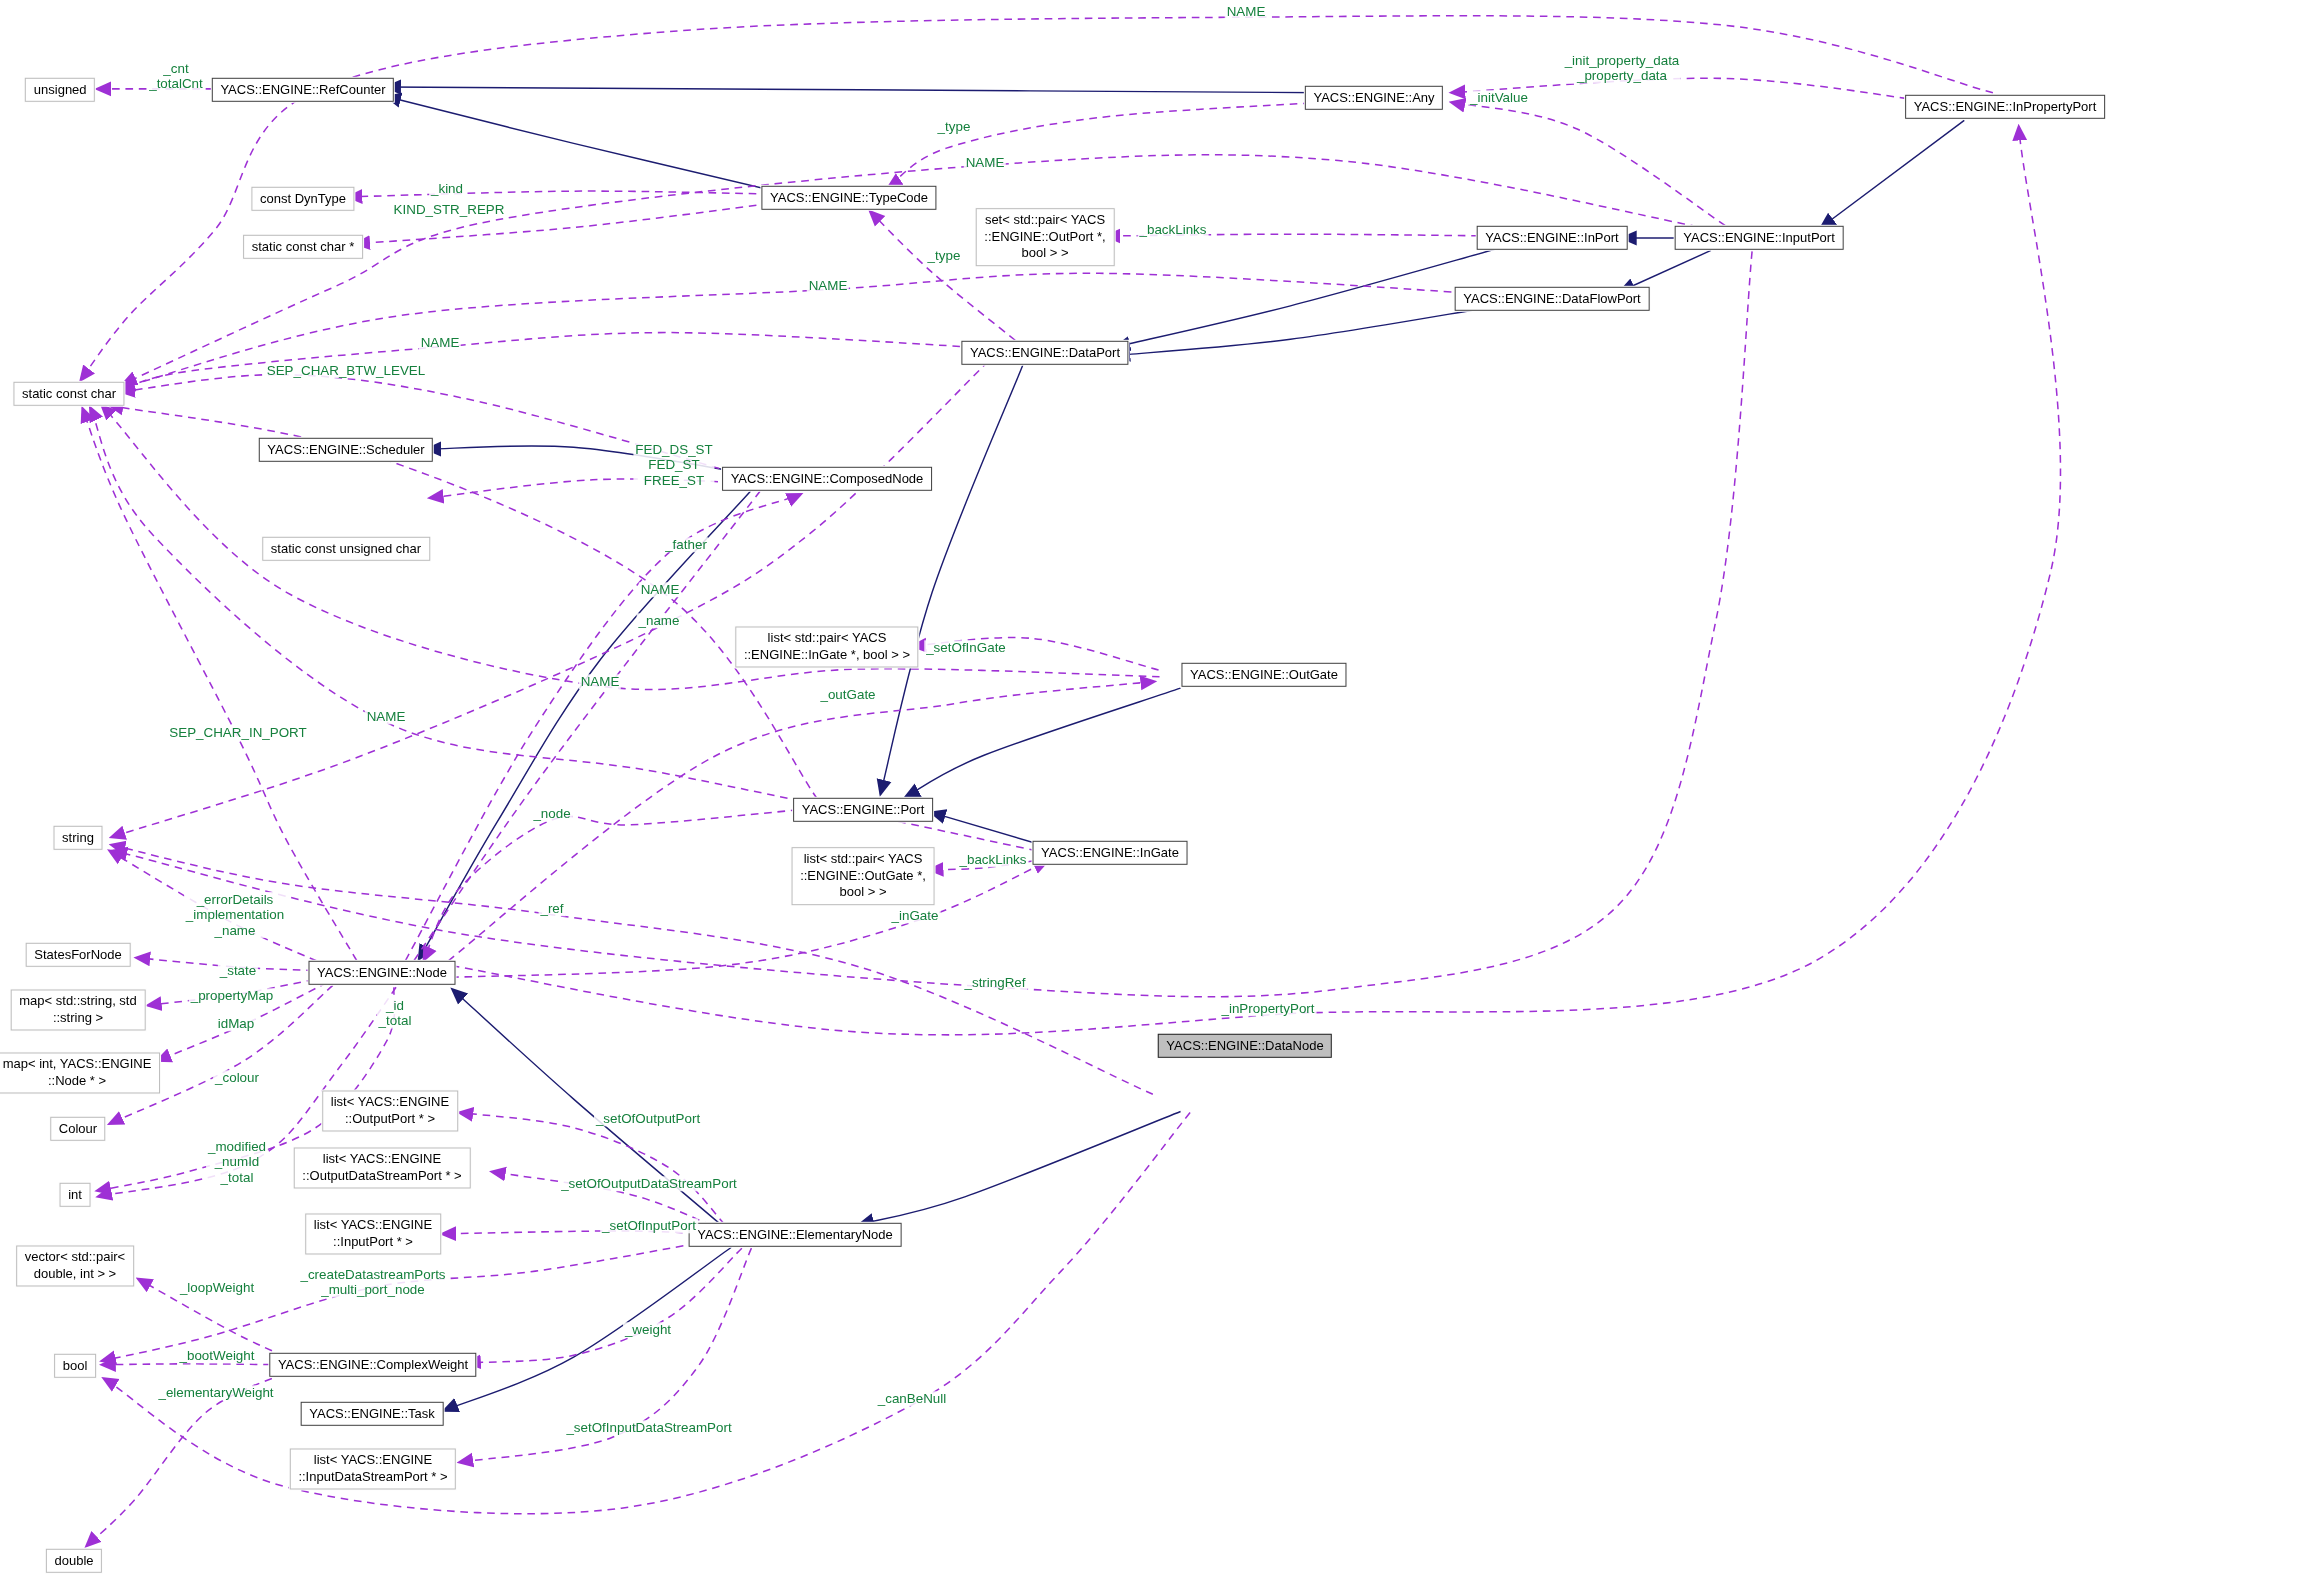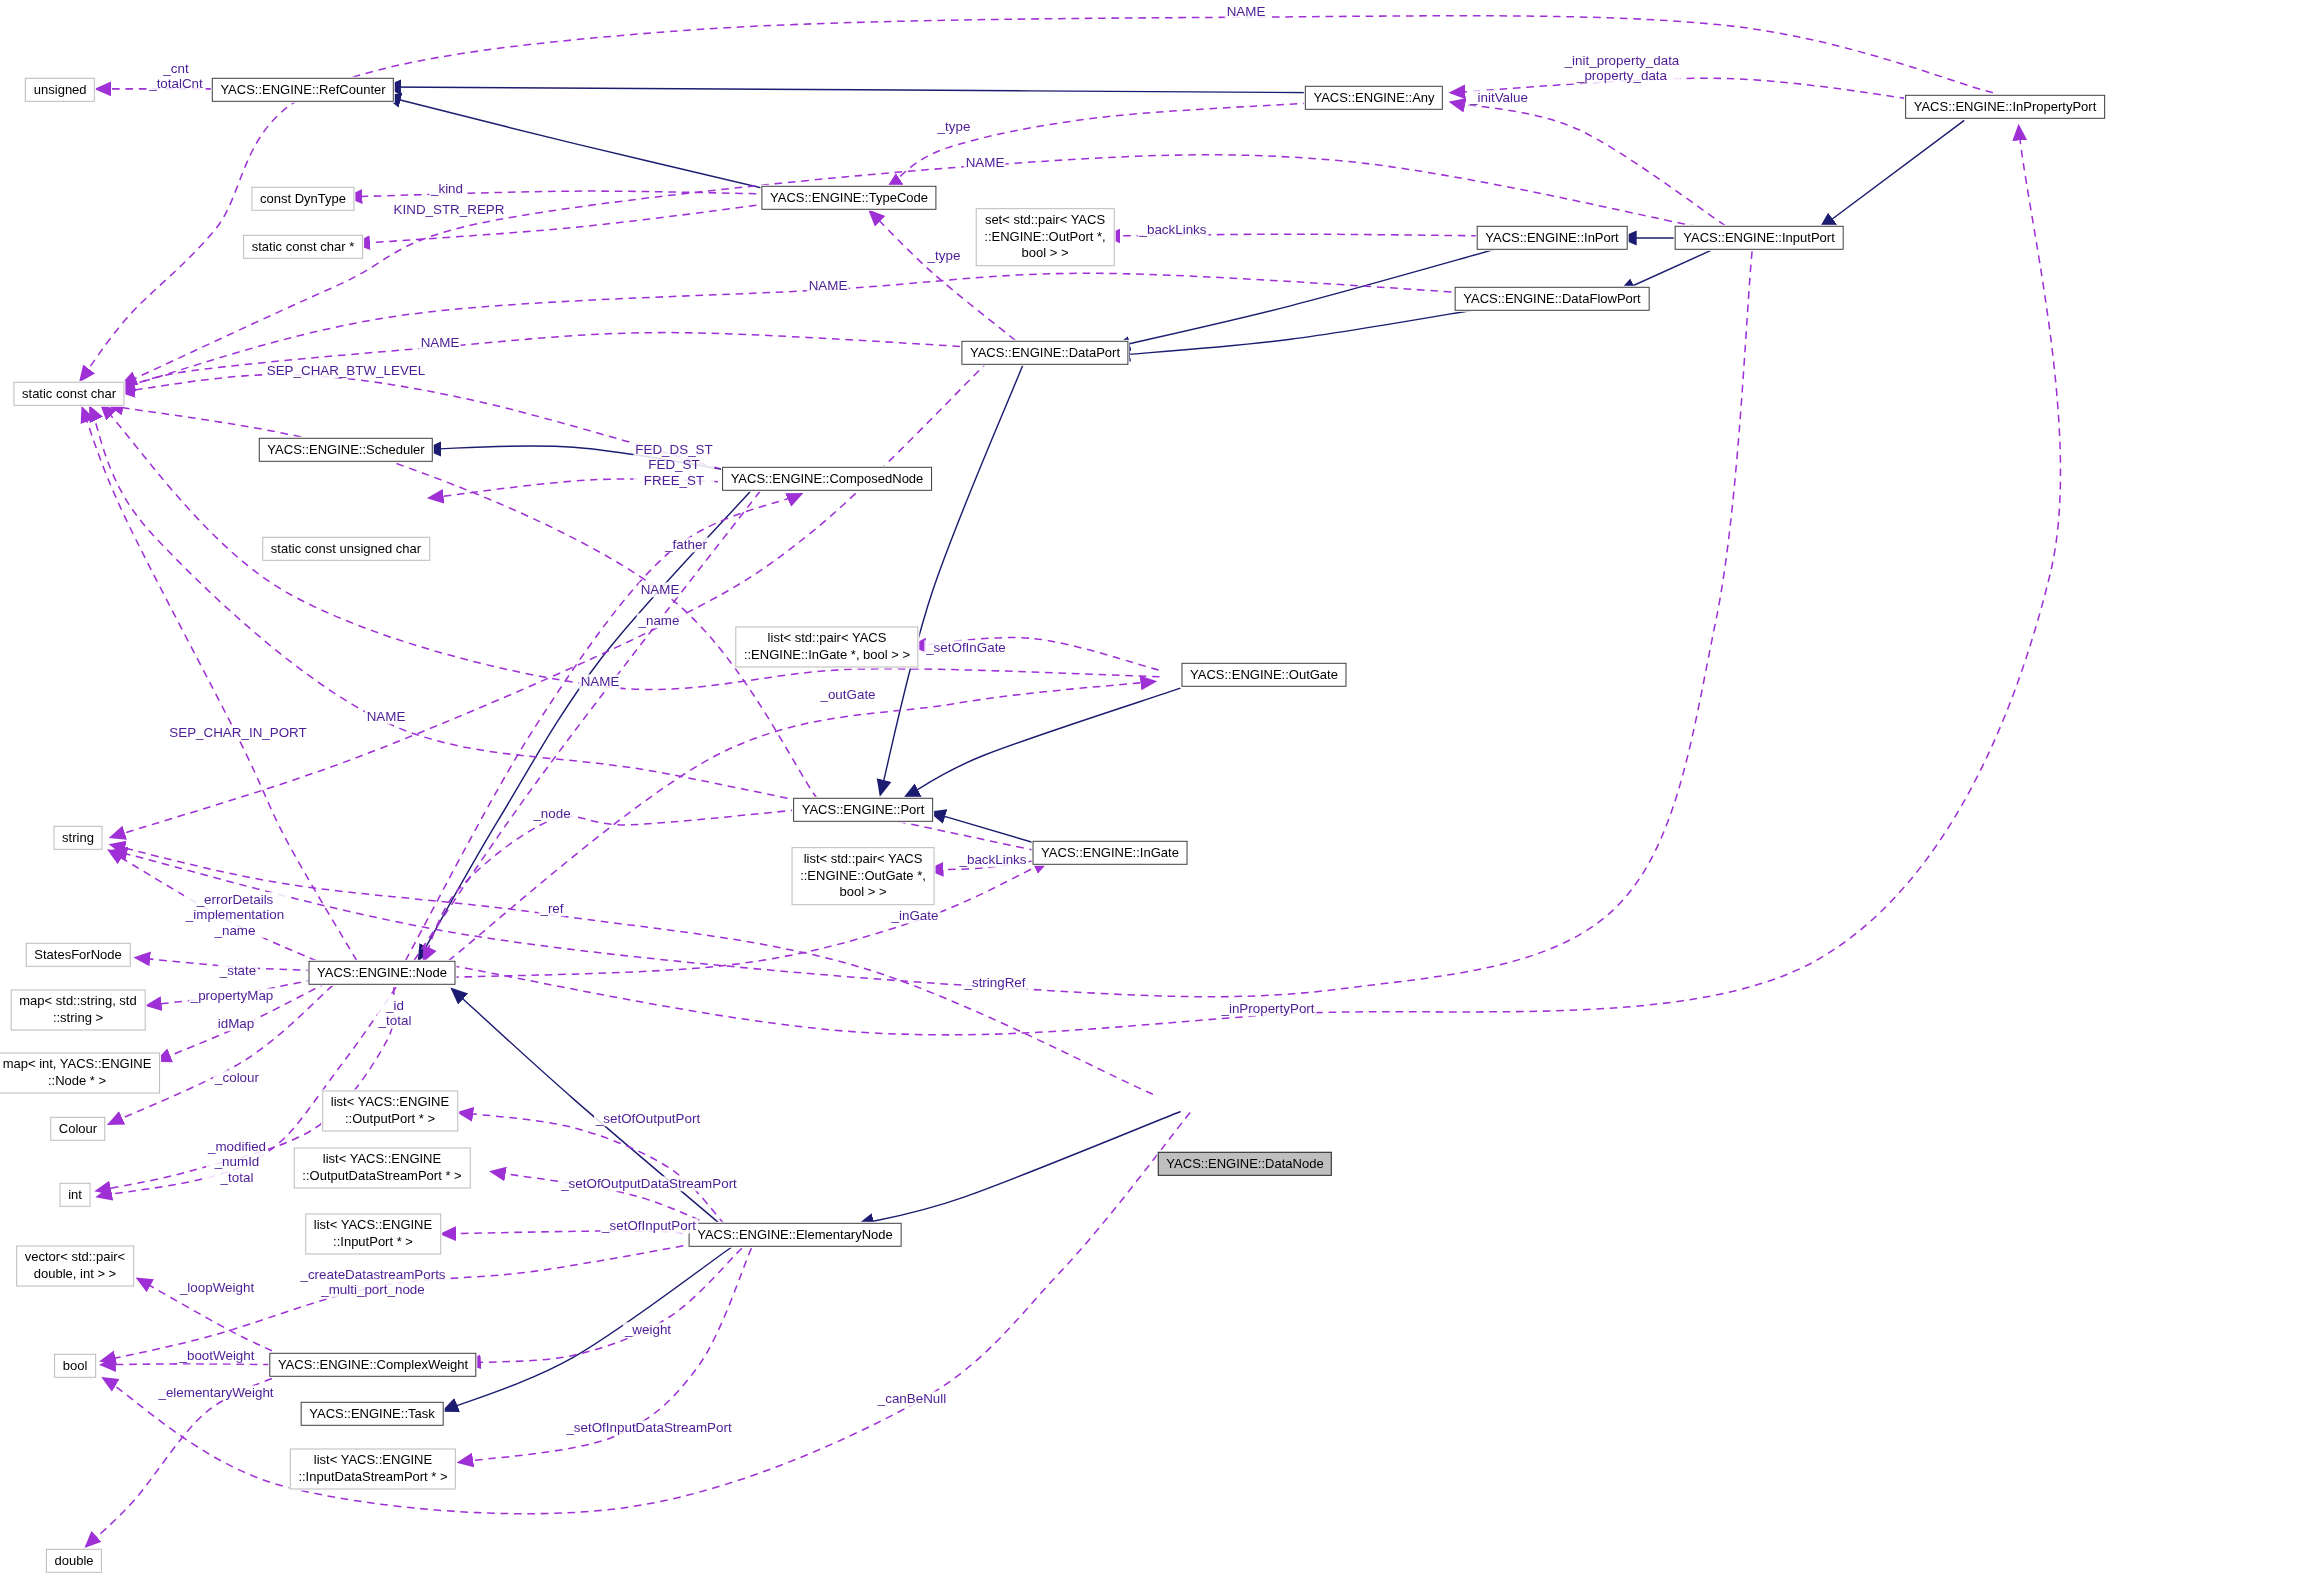--- a/index.html
+++ b/index.html
@@ -4,21 +4,21 @@
 <style>
   html,body{margin:0;padding:0;background:#ffffff;}
   .canvas{position:relative;width:2320px;height:1576px;background:#ffffff;
           font-family:"Liberation Sans","DejaVu Sans",sans-serif;overflow:hidden;}
   svg.edge-layer{position:absolute;left:0;top:0;width:2320px;height:1576px;}
   .node{position:absolute;transform:translate(-50%,-50%);background:#ffffff;
         border:1px solid #3f3f3f;padding:2.9px 7.6px;font-size:13px;line-height:1.28;
         color:#000;text-align:center;white-space:pre-line;box-shadow:0 0 0 1px #fdfdfd;}
   .node.plain{border-color:#bcbcbc;}
   .node.highlight{background:#bfbfbf;border:1.9px solid #262626;}
-  .elabel{position:absolute;transform:translate(-50%,-50%);font-size:13.4px;color:#4c1d95;
+  .elabel{position:absolute;transform:translate(-50%,-50%);font-size:13.4px;color:#15803d;
           white-space:pre;text-align:center;line-height:1.15;background:rgba(255,255,255,0.85);
           padding:0 1.9px;}
 </style>
 </head>
 <body>
 
 <div class="canvas">
   <svg class="edge-layer" xmlns="http://www.w3.org/2000/svg" viewBox="0 0 2427 1649" width="2320" height="1576">
     <defs>
       <marker id="arr-usage" viewBox="0 0 10 10" refX="8.5" refY="5" markerWidth="11" markerHeight="11" orient="auto">
@@ -135,21 +135,21 @@
 ::OutputPort * &gt;</div>
       <div class="node plain" style="left: 382px; top: 1168px;">list&lt; YACS::ENGINE
 ::OutputDataStreamPort * &gt;</div>
       <div class="node plain" style="left: 373px; top: 1234px;">list&lt; YACS::ENGINE
 ::InputPort * &gt;</div>
       <div class="node class" style="left: 373px; top: 1365px;">YACS::ENGINE::ComplexWeight</div>
       <div class="node class" style="left: 372px; top: 1414px;">YACS::ENGINE::Task</div>
       <div class="node plain" style="left: 373px; top: 1469px;">list&lt; YACS::ENGINE
 ::InputDataStreamPort * &gt;</div>
       <div class="node class" style="left: 795px; top: 1235px;">YACS::ENGINE::ElementaryNode</div>
-      <div class="node highlight" style="left: 1245px; top: 1164px;">YACS::ENGINE::DataNode</div>
+      <div class="node highlight" style="left: 1245px; top: 1046px;">YACS::ENGINE::DataNode</div>
     </div>
   <div id="label-layer">
       <div class="elabel" style="left: 176px; top: 76px;">_cnt
 _totalCnt</div>
       <div class="elabel" style="left: 447px; top: 189px;">_kind</div>
       <div class="elabel" style="left: 449px; top: 210px;">KIND_STR_REPR</div>
       <div class="elabel" style="left: 954px; top: 127px;">_type</div>
       <div class="elabel" style="left: 1622px; top: 68px;">_init_property_data
 _property_data</div>
       <div class="elabel" style="left: 1499px; top: 98px;">_initValue</div>

